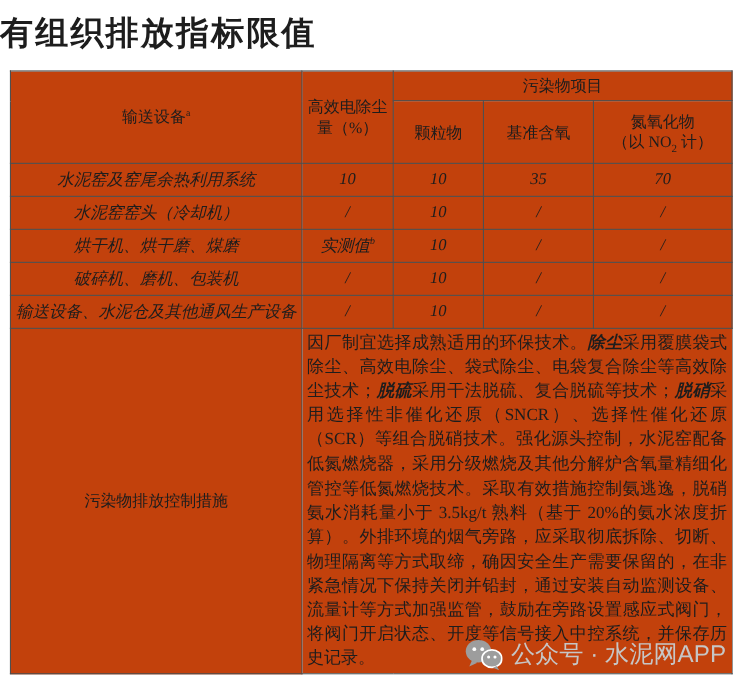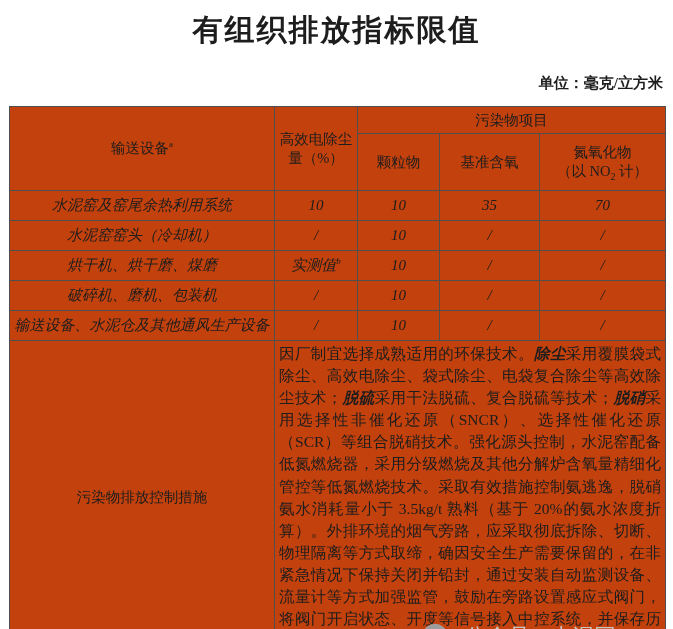--- a/index.html
+++ b/index.html
@@ -8,21 +8,21 @@
     background: #ffffff;
     width: 673px;
     height: 629px;
     overflow: hidden;
     font-family: "Liberation Serif", serif;
     color: #1d1d1d;
   }
   .page { width: 673px; height: 629px; position: relative; }
 
   .doc-title {
-    text-align: center;
+    text-align: left;
     font-size: 30px;
     font-weight: bold;
     padding-top: 10px;
     letter-spacing: 2px;
   }
 
   .unit-line {
     text-align: right;
     font-weight: bold;
     font-size: 15px;
@@ -81,21 +81,20 @@
   }
   .watermark svg { display: block; }
 </style>
 </head>
 <body>
 
 <div class="page">
 
   <div class="doc-title">有组织排放指标限值</div>
 
-  <div class="unit-line">单位：毫克/立方米</div>
 
   <table class="limits">
     <colgroup>
       <col style="width:265px">
       <col style="width:83px">
       <col style="width:82px">
       <col style="width:100px">
       <col style="width:126px">
     </colgroup>
     <thead>

